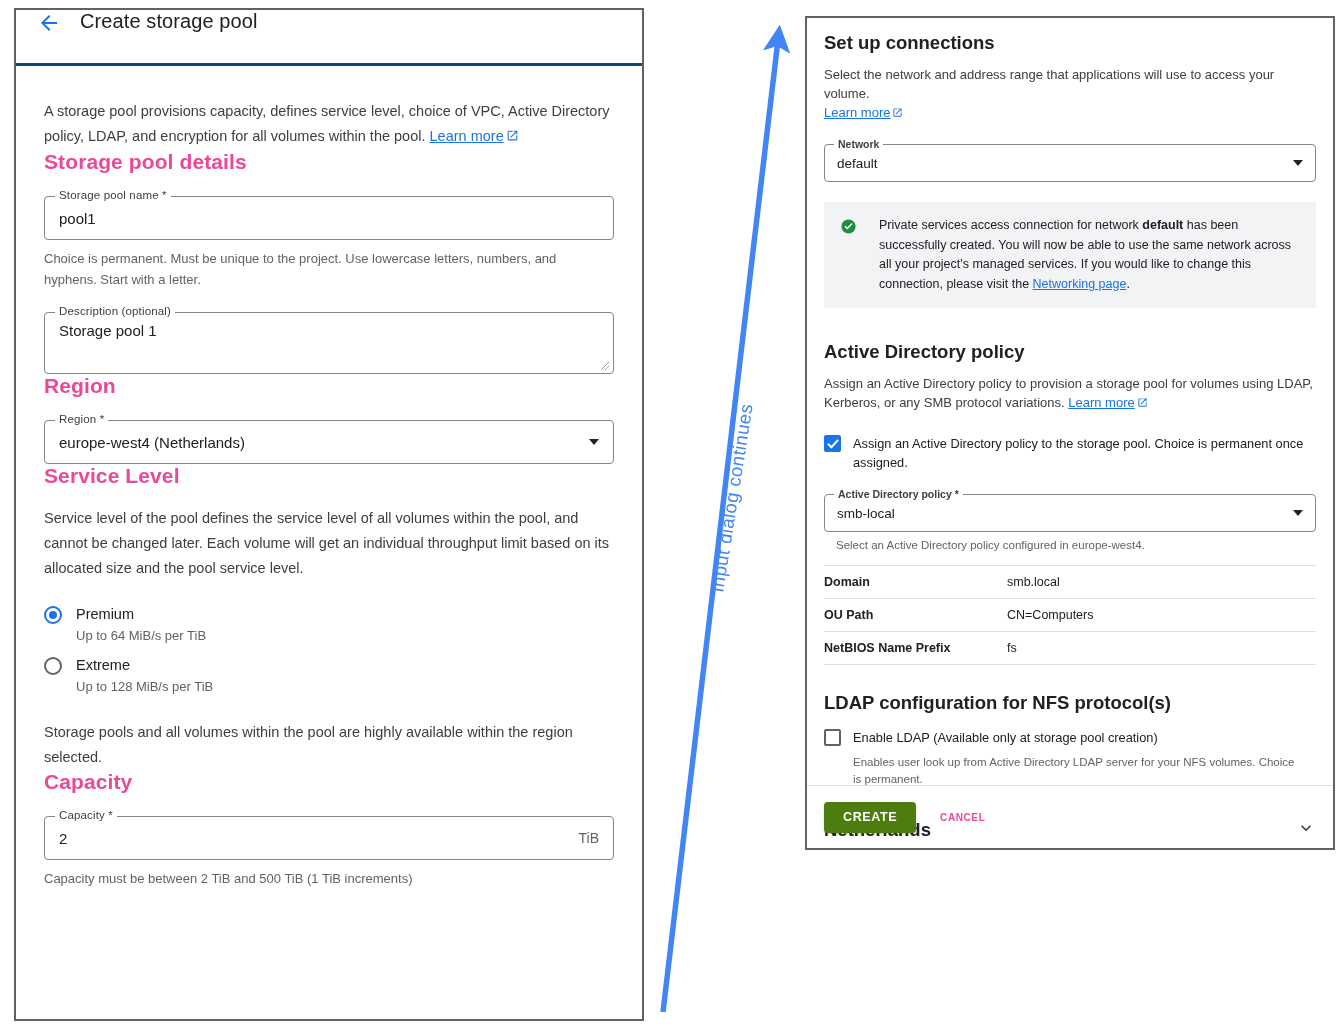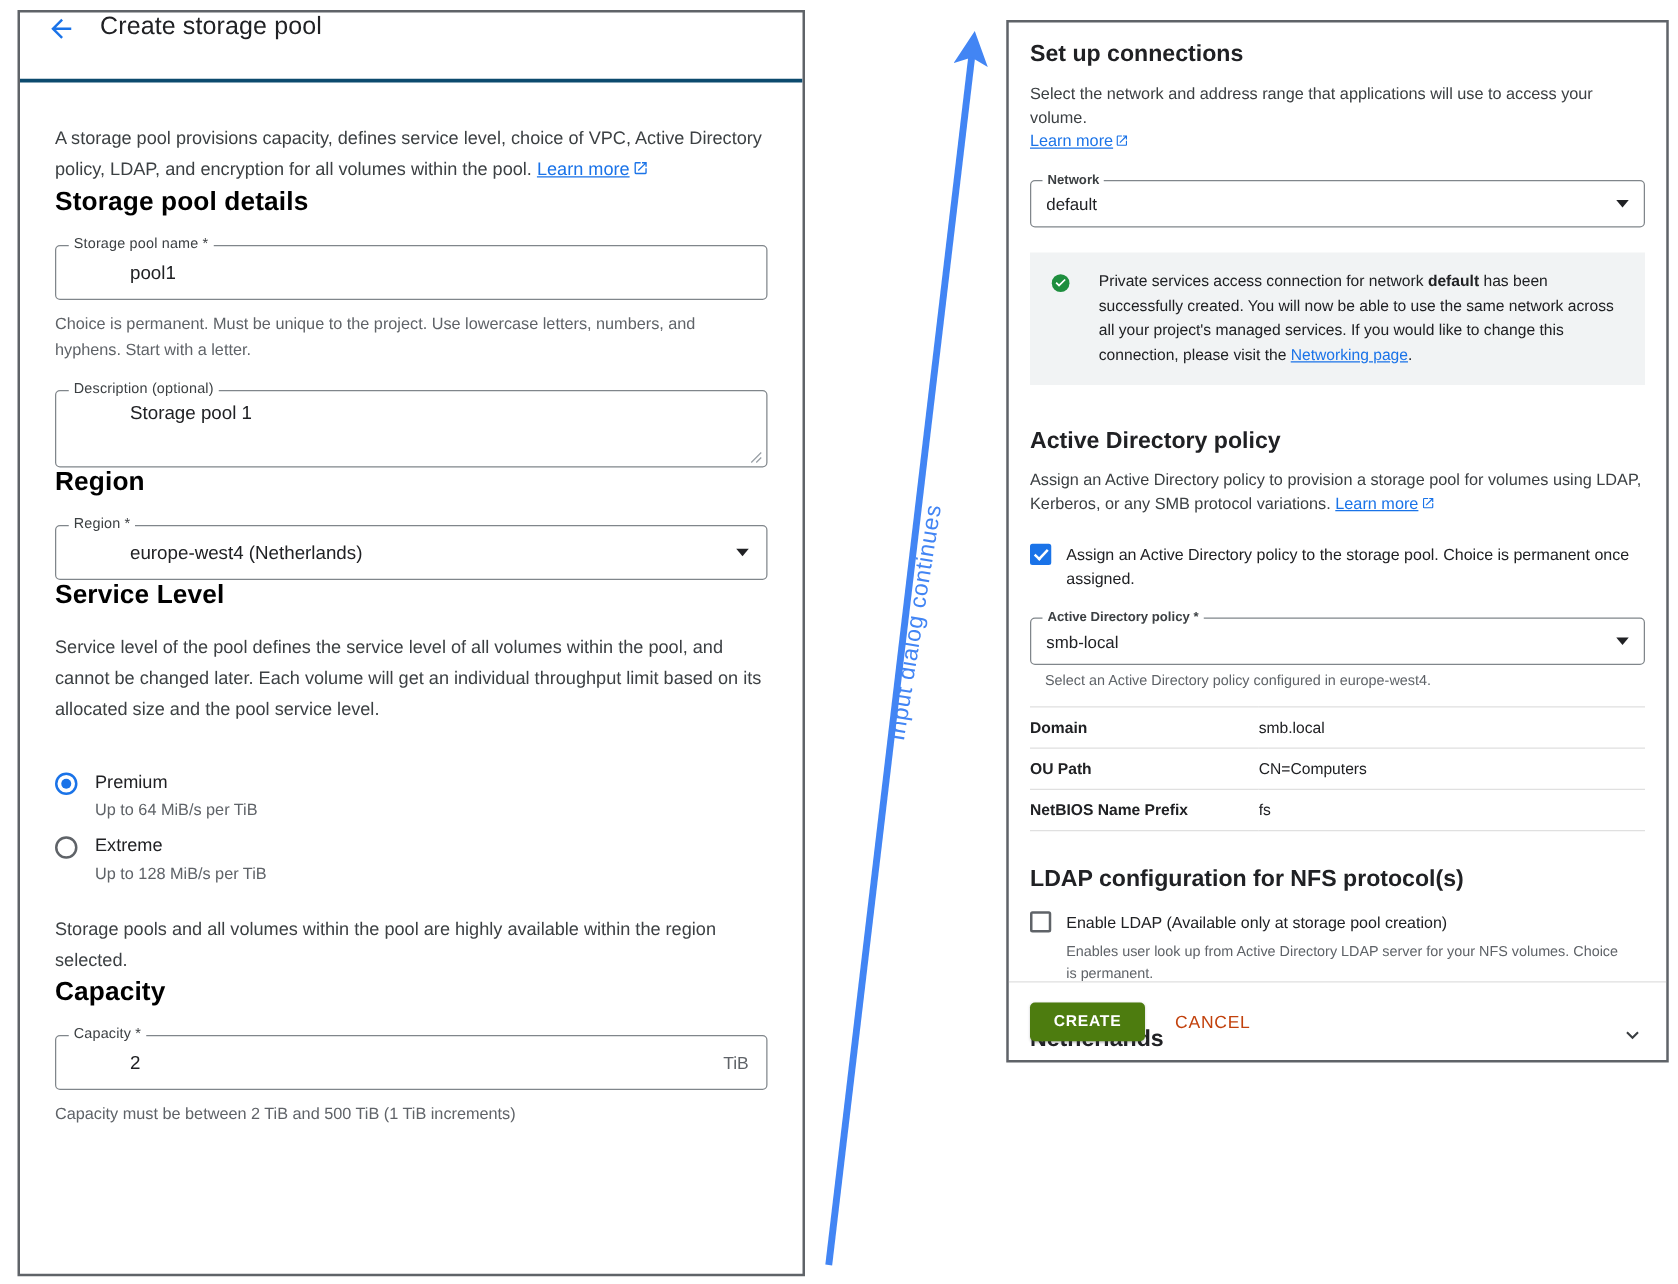--- a/index.html
+++ b/index.html
@@ -42,21 +42,21 @@
 
   .intro {
     margin-top: 33px;
     font-size: 14.5px; line-height: 25px; color: #3c4043;
     max-width: 580px;
   }
   a.link { color: #1a73e8; text-decoration: underline; cursor: pointer; }
   .ext-ico { display:inline-block; vertical-align:-1px; margin-left:2px; }
 
   h2.sec {
-    font-size: 21px; font-weight: bold; color: #000000;
+    font-size: 21px; font-weight: bold; color: #ec4899;
     margin: 0; letter-spacing: .1px;
   }
   .sp-details-h { margin-top: 40px; }
   .region-h     { margin-top: 48px; }
   .service-h    { margin-top: 62px; }
   .capacity-h   { margin-top: 64px; }
 
   
   .field {
     position: relative;
@@ -69,21 +69,21 @@
     background: #fff;
     cursor: text;
   }
   .field.textarea { height: 62px; align-items: flex-start; padding-top: 9px; }
   .field .flabel {
     position: absolute; top: -8px; left: 10px;
     background: #fff; padding: 0 4px;
     font-size: 11.5px; font-weight: normal; color: #3c4043;
     letter-spacing: .15px;
   }
-  .field .fvalue { font-size: 15px; color: #202124; margin-left: 45px; }
+  .field .fvalue { font-size: 15px; color: #202124; }
   .field .fsuffix { margin-left: auto; font-size: 14px; color: #5f6368; }
   .helper {
     margin-top: 8px; font-size: 13px; line-height: 21px;
     color: #5f6368; max-width: 565px;
   }
   .resize-grip {
     position:absolute; right:3px; bottom:2px;
     width:10px; height:10px; pointer-events:none;
   }
 
@@ -92,21 +92,21 @@
     width: 0; height: 0;
     border-left: 5.5px solid transparent;
     border-right: 5.5px solid transparent;
     border-top: 6.5px solid #202124;
   }
 
   
   .para { font-size: 14.5px; line-height: 25px; color: #3c4043; max-width: 590px; }
   .service-desc { margin-top: 18px; }
   .avail-desc { margin-top: 26px; }
-  .radio-group { margin-top: 36px; }
+  .radio-group { margin-top: 24px; }
   .radio-row { display: flex; align-items: flex-start; cursor: pointer; }
   .radio-row + .radio-row { margin-top: 13px; }
   .radio {
     width: 18px; height: 18px; border-radius: 50%;
     border: 2px solid #5f6368; margin-right: 14px;
     flex: none; margin-top: 1px;
     position: relative; background:#fff;
   }
   .radio.checked { border-color: #1a73e8; }
   .radio.checked::after {
@@ -201,22 +201,22 @@
   }
   .btn-create {
     background: #4d7c0f; color: #fff;
     font-size: 12.5px; font-weight: bold; letter-spacing: .6px;
     padding: 0 19px; height: 31px;
     display: flex; align-items: center;
     border-radius: 4px; cursor: pointer;
     box-shadow: 0 1px 2px rgba(60,64,67,.3);
   }
   .btn-cancel {
-    margin-left: 13px; color: #c2410c;
-    font-size: 14px; font-weight: normal; letter-spacing: .6px;
+    margin-left: 13px; color: #ec4899;
+    font-size: 10px; font-weight: bold; letter-spacing: .6px;
     padding: 0 11px; height: 31px;
     display: flex; align-items: center; cursor: pointer;
   }
 
   
   #annotation { position: absolute; left: 0; top: 0; width: 1342px; height: 1027px; pointer-events: none; }
   #anno-text {
     position: absolute;
     left: 612px; top: 487px;
     width: 240px;

